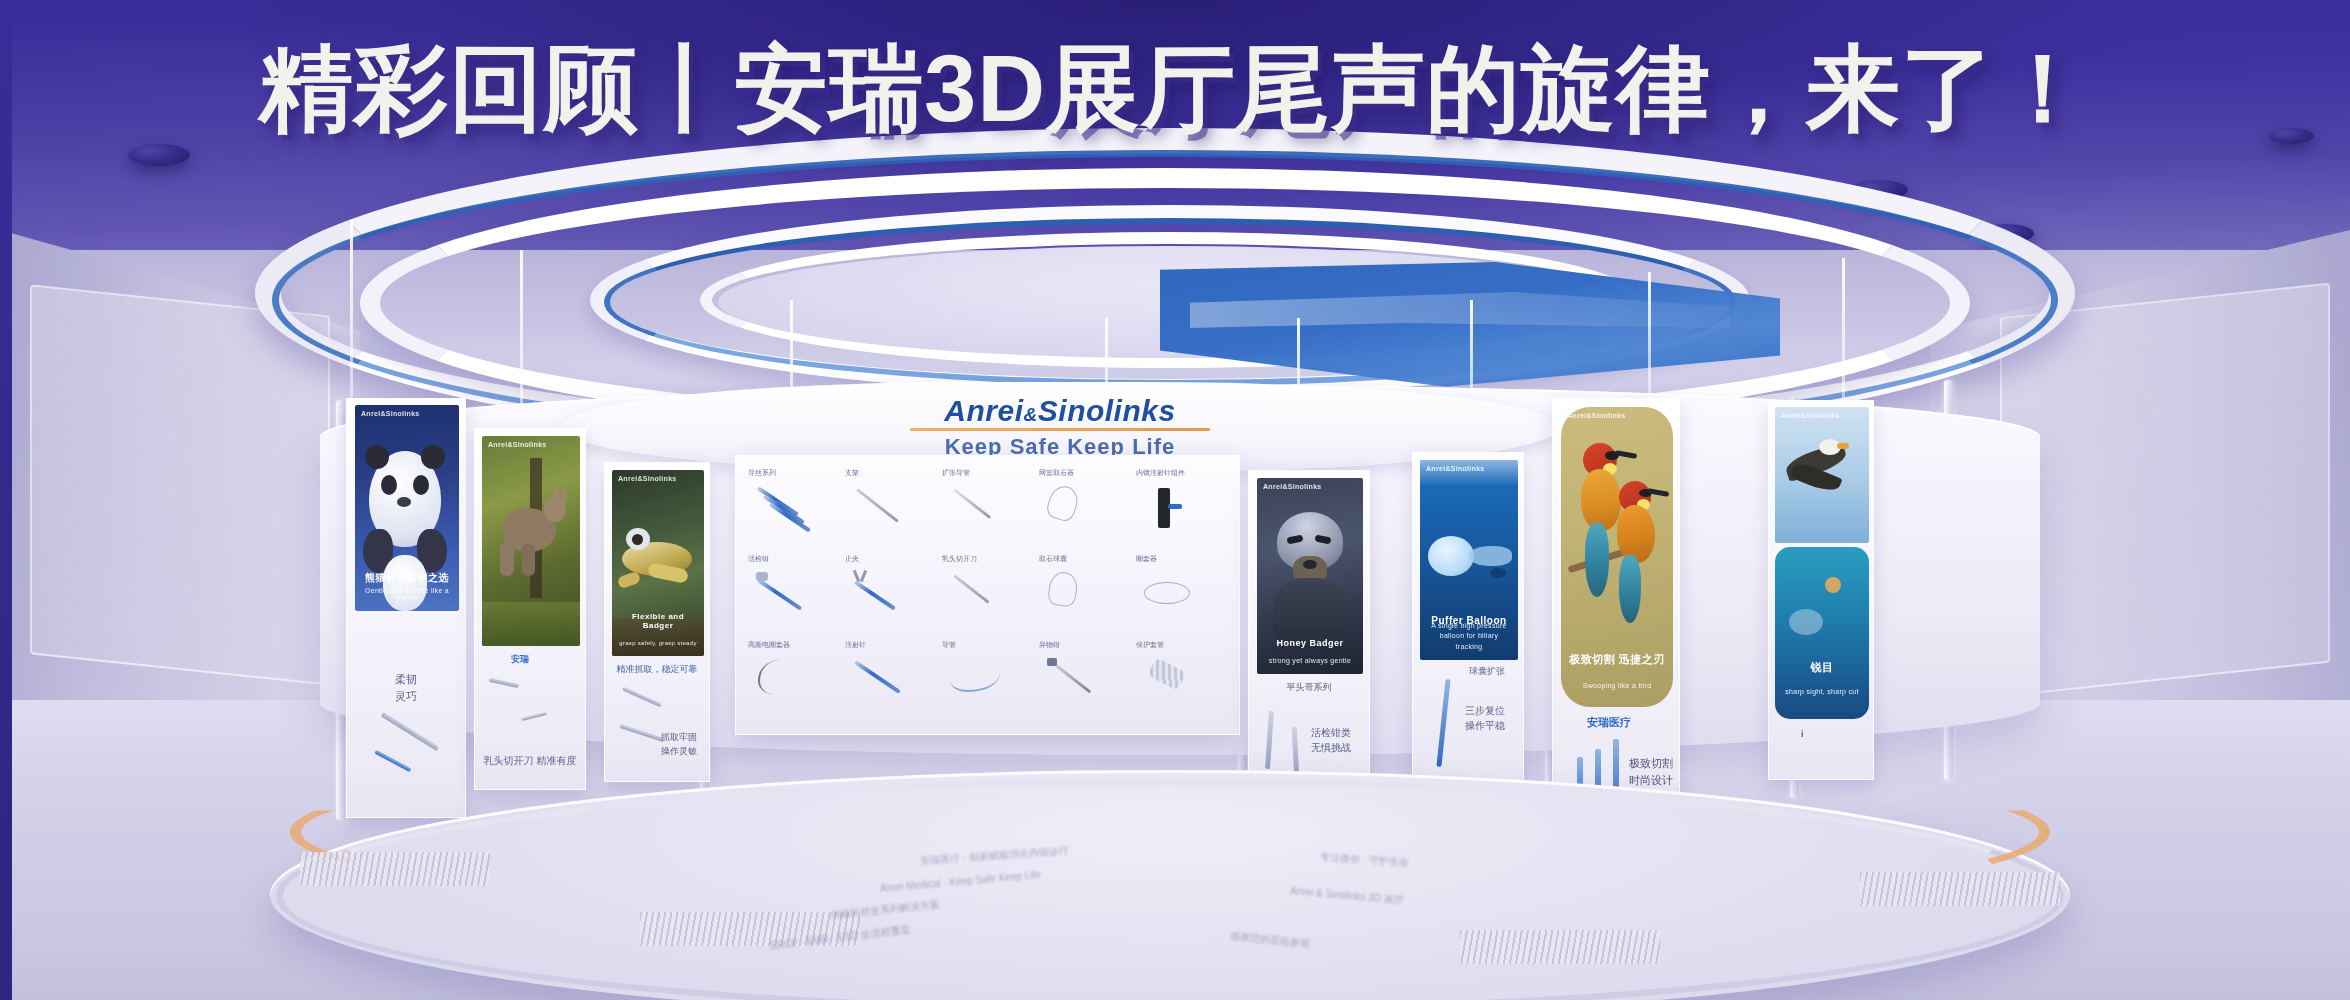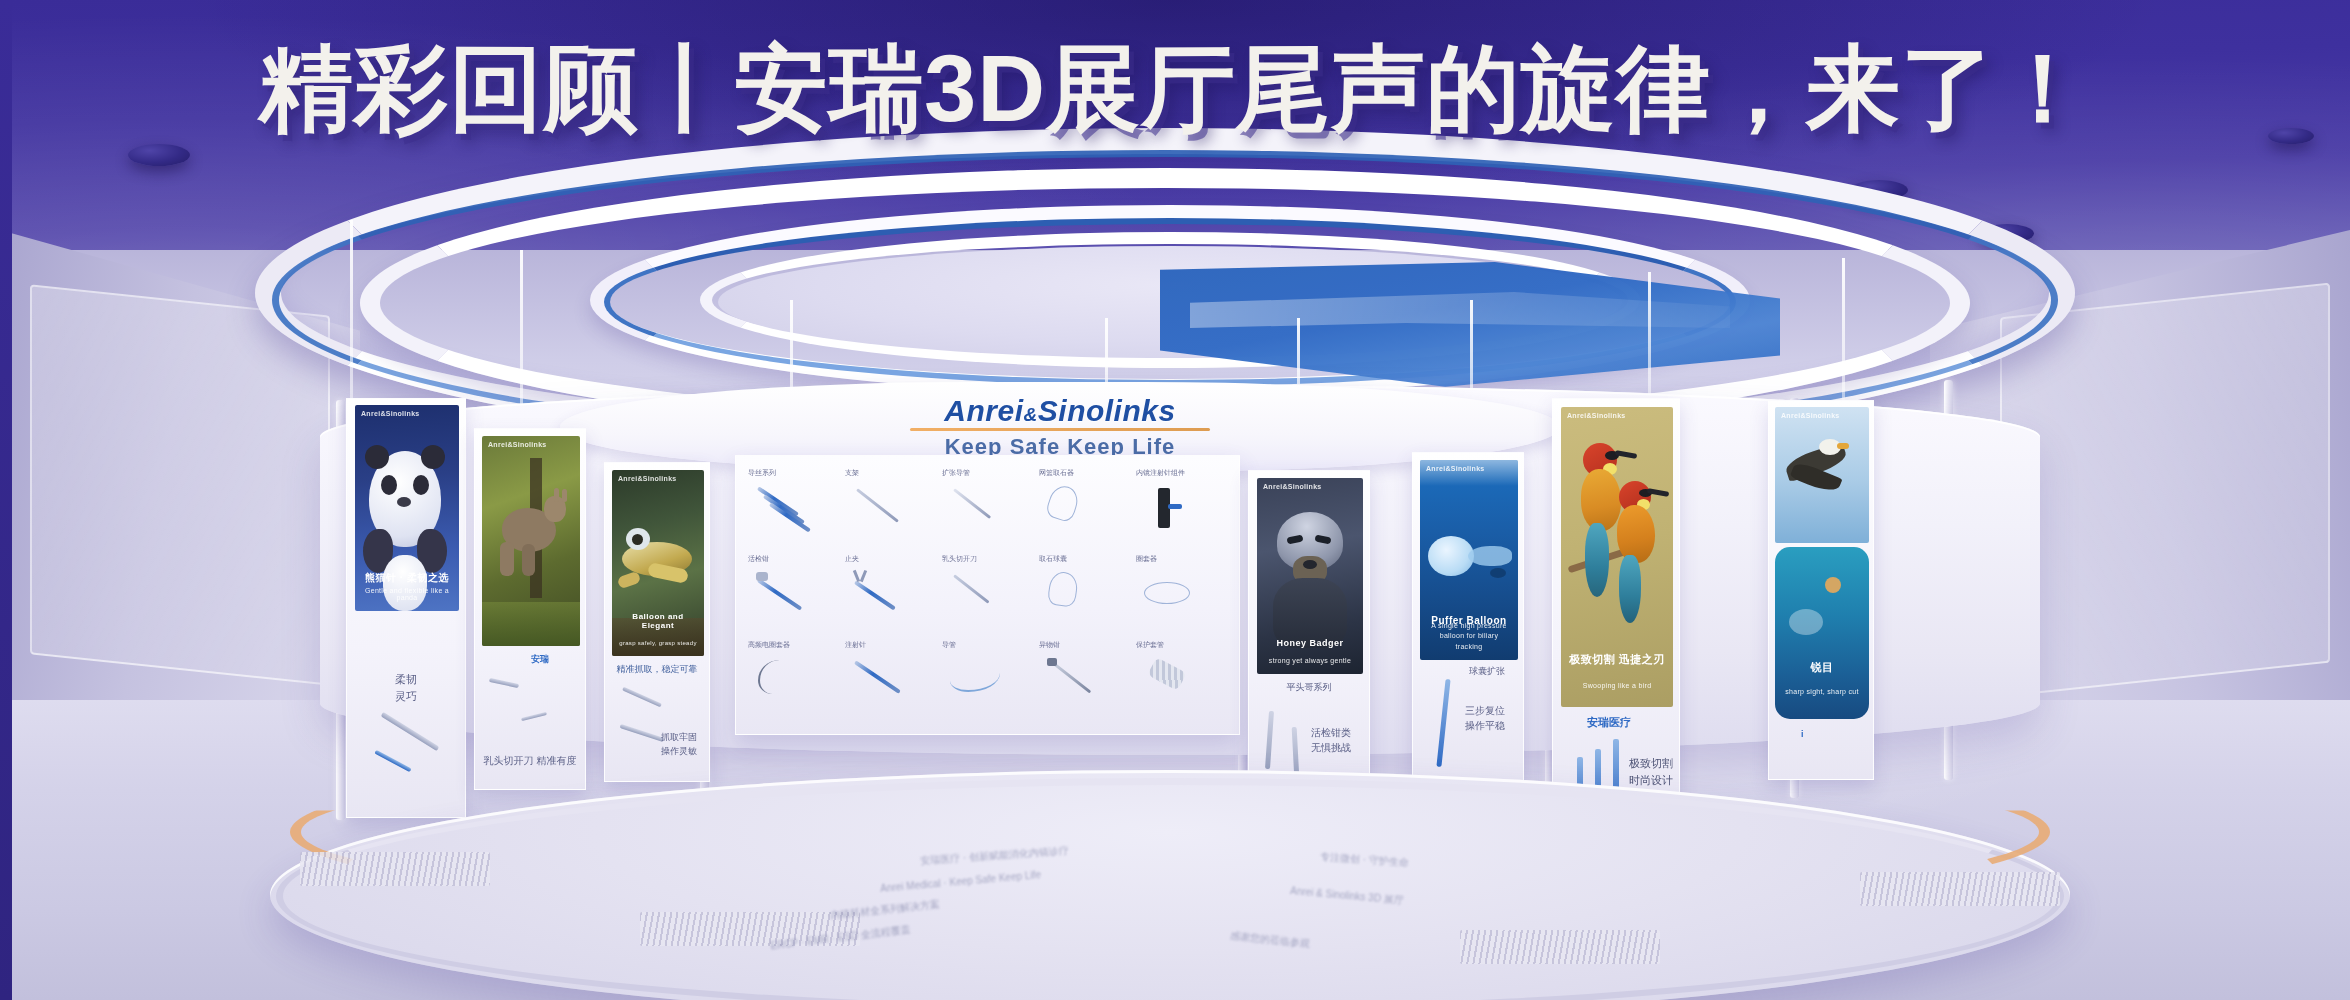--- a/index.html
+++ b/index.html
@@ -368,36 +368,36 @@
       <div style="position:absolute;left:48px;top:22px;width:12px;height:140px;background:#3b3322;opacity:.75;"></div>
       <div style="position:absolute;left:20px;top:72px;width:54px;height:44px;border-radius:48% 52% 50% 50%;background:#8e7a62;"></div>
       <div style="position:absolute;left:62px;top:60px;width:22px;height:26px;border-radius:46%;background:#9c876c;"></div>
       <div style="position:absolute;left:72px;top:52px;width:5px;height:14px;border-radius:3px;background:#9c876c;"></div>
       <div style="position:absolute;left:80px;top:53px;width:5px;height:13px;border-radius:3px;background:#9c876c;"></div>
       <div style="position:absolute;left:18px;top:106px;width:14px;height:34px;border-radius:6px;background:#8e7a62;"></div>
       <div style="position:absolute;left:40px;top:108px;width:13px;height:32px;border-radius:6px;background:#816e58;"></div>
       <div style="position:absolute;left:0;bottom:0;width:100%;height:44px;background:linear-gradient(180deg,rgba(120,140,60,.55),rgba(70,90,35,.85));"></div>
       <div class="plogo">Anrei&amp;Sinolinks</div>
     </div>
-    <div class="panel-mark" style="left:56px;top:224px;">安瑞</div>
+    <div class="panel-mark" style="left:36px;top:224px;">安瑞</div>
     <div class="instr grey" style="left:14px;top:252px;width:30px;height:4px;transform:rotate(12deg);"></div>
     <div class="instr grey" style="left:46px;top:286px;width:26px;height:3px;transform:rotate(-14deg);"></div>
     <div class="panel-caption" style="top:324px;font-size:10px;">乳头切开刀 精准有度</div>
   </div>
 
   <div class="panel" style="left:604px;top:462px;width:106px;height:320px;">
     <div class="poster" style="left:7px;top:7px;width:92px;height:186px;background:linear-gradient(165deg,#2c3a2a 0%,#40553a 30%,#5b7246 58%,#2e3a28 100%);">
       <div style="position:absolute;left:10px;top:72px;width:70px;height:34px;border-radius:50%;background:linear-gradient(160deg,#e8dfa8,#c2a94f 60%,#8e7a33);"></div>
       <div style="position:absolute;left:14px;top:58px;width:24px;height:22px;border-radius:50%;background:#dfe6ea;"></div>
       <div style="position:absolute;left:20px;top:64px;width:11px;height:11px;border-radius:50%;background:#2b2b22;"></div>
       <div style="position:absolute;left:36px;top:96px;width:40px;height:14px;border-radius:8px;background:#d8c36a;transform:rotate(12deg);"></div>
       <div style="position:absolute;left:6px;top:104px;width:22px;height:12px;border-radius:8px;background:#cdb45e;transform:rotate(-20deg);"></div>
       <div style="position:absolute;left:0;bottom:0;width:100%;height:38px;background:linear-gradient(180deg,rgba(90,72,45,.5),rgba(60,48,28,.85));"></div>
       <div class="plogo">Anrei&amp;Sinolinks</div>
-      <div class="ph" style="font-size:8px;">Balloon and Elegant</div>
+      <div class="ph" style="font-size:8px;">Flexible and Badger</div>
       <div class="ps" style="font-size:6px;">grasp safely, grasp steady</div>
     </div>
     <div class="panel-caption" style="top:200px;font-size:9px;color:#3f5f9c;">精准抓取，稳定可靠</div>
     <div class="instr grey" style="left:16px;top:232px;width:42px;height:4px;transform:rotate(24deg);"></div>
     <div class="instr grey" style="left:14px;top:268px;width:46px;height:4px;transform:rotate(18deg);"></div>
     <div class="panel-caption" style="top:268px;left:56px;right:4px;white-space:pre-line;font-size:9px;text-align:left;">抓取牢固
 操作灵敏</div>
   </div>
 
   <div class="prodwall">
@@ -533,21 +533,21 @@
       <div class="ps">strong yet always gentle</div>
     </div>
     <div class="panel-caption" style="top:210px;font-size:9px;">平头哥系列</div>
     <div class="instr grey" style="left:18px;top:240px;width:5px;height:58px;transform:rotate(4deg);"></div>
     <div class="instr grey" style="left:44px;top:256px;width:5px;height:52px;transform:rotate(-3deg);"></div>
     <div class="panel-caption" style="top:254px;left:62px;right:4px;white-space:pre-line;text-align:left;font-size:10px;">活检钳类
 无惧挑战</div>
   </div>
 
   <div class="panel" style="left:1552px;top:398px;width:128px;height:428px;">
-    <div class="poster" style="left:8px;top:8px;width:112px;height:300px;background:linear-gradient(170deg,#cbbc7e 0%,#c0b273 45%,#ab9e63 100%);">
+    <div class="poster" style="left:8px;top:8px;width:112px;height:300px;background:linear-gradient(170deg,#cbbc7e 0%,#c0b273 45%,#ab9e63 100%);border-radius:29px;">
       <div style="position:absolute;left:6px;top:150px;width:62px;height:7px;border-radius:4px;background:#8a6a46;transform:rotate(-18deg);"></div>
 
       <div style="position:absolute;left:22px;top:36px;width:34px;height:34px;border-radius:50%;background:linear-gradient(150deg,#d9442b,#b5301f);"></div>
       <div style="position:absolute;left:44px;top:44px;width:14px;height:9px;border-radius:50%;background:#1d1d22;"></div>
       <div style="position:absolute;left:54px;top:45px;width:22px;height:5px;border-radius:3px;background:#22242b;transform:rotate(10deg);"></div>
       <div style="position:absolute;left:42px;top:56px;width:14px;height:12px;border-radius:50%;background:#f2e06a;"></div>
       <div style="position:absolute;left:20px;top:62px;width:40px;height:62px;border-radius:44% 52% 46% 48%;background:linear-gradient(170deg,#e9aa35,#d98c24 60%,#bb7318);"></div>
       <div style="position:absolute;left:24px;top:116px;width:24px;height:74px;border-radius:40% 40% 50% 50%;background:linear-gradient(180deg,#4fa6bf,#2f7f9c 60%,#27667c);"></div>
 
       <div style="position:absolute;left:58px;top:74px;width:32px;height:32px;border-radius:50%;background:linear-gradient(150deg,#d9442b,#ae2d1c);"></div>

